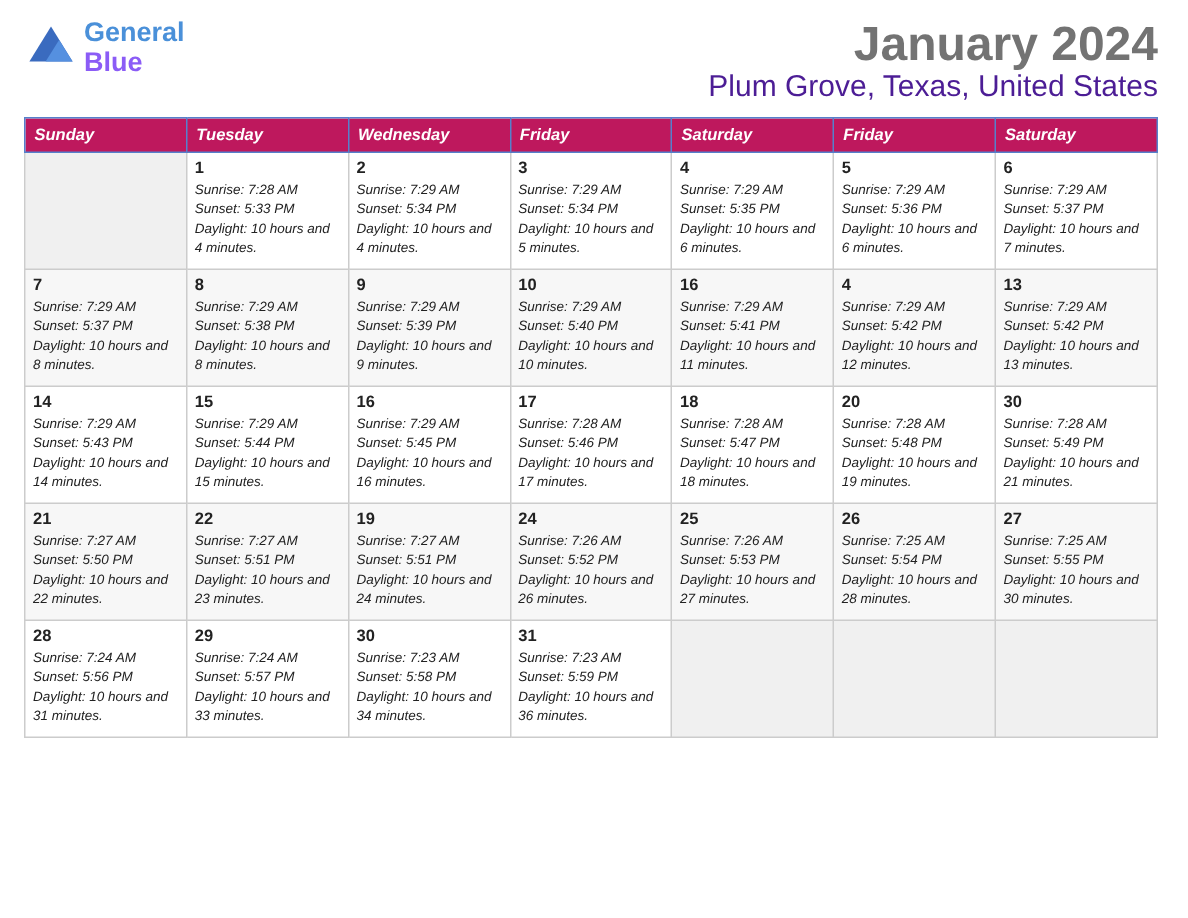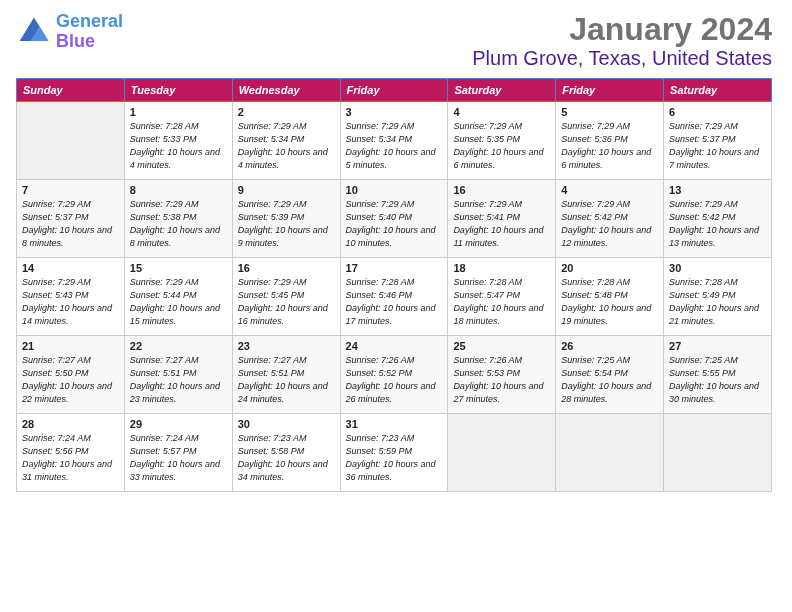--- a/index.html
+++ b/index.html
@@ -218,21 +218,21 @@
         <tr>
           <td>
             <span class="day-num">21</span>
             <div class="cell-text">Sunrise: 7:27 AM<br>Sunset: 5:50 PM<br>Daylight: 10 hours and 22 minutes.</div>
           </td>
           <td>
             <span class="day-num">22</span>
             <div class="cell-text">Sunrise: 7:27 AM<br>Sunset: 5:51 PM<br>Daylight: 10 hours and 23 minutes.</div>
           </td>
           <td>
-            <span class="day-num">23</span>
+            <span class="day-num">19</span>
             <div class="cell-text">Sunrise: 7:27 AM<br>Sunset: 5:51 PM<br>Daylight: 10 hours and 24 minutes.</div>
           </td>
           <td>
             <span class="day-num">24</span>
             <div class="cell-text">Sunrise: 7:26 AM<br>Sunset: 5:52 PM<br>Daylight: 10 hours and 26 minutes.</div>
           </td>
           <td>
             <span class="day-num">25</span>
             <div class="cell-text">Sunrise: 7:26 AM<br>Sunset: 5:53 PM<br>Daylight: 10 hours and 27 minutes.</div>
           </td>

